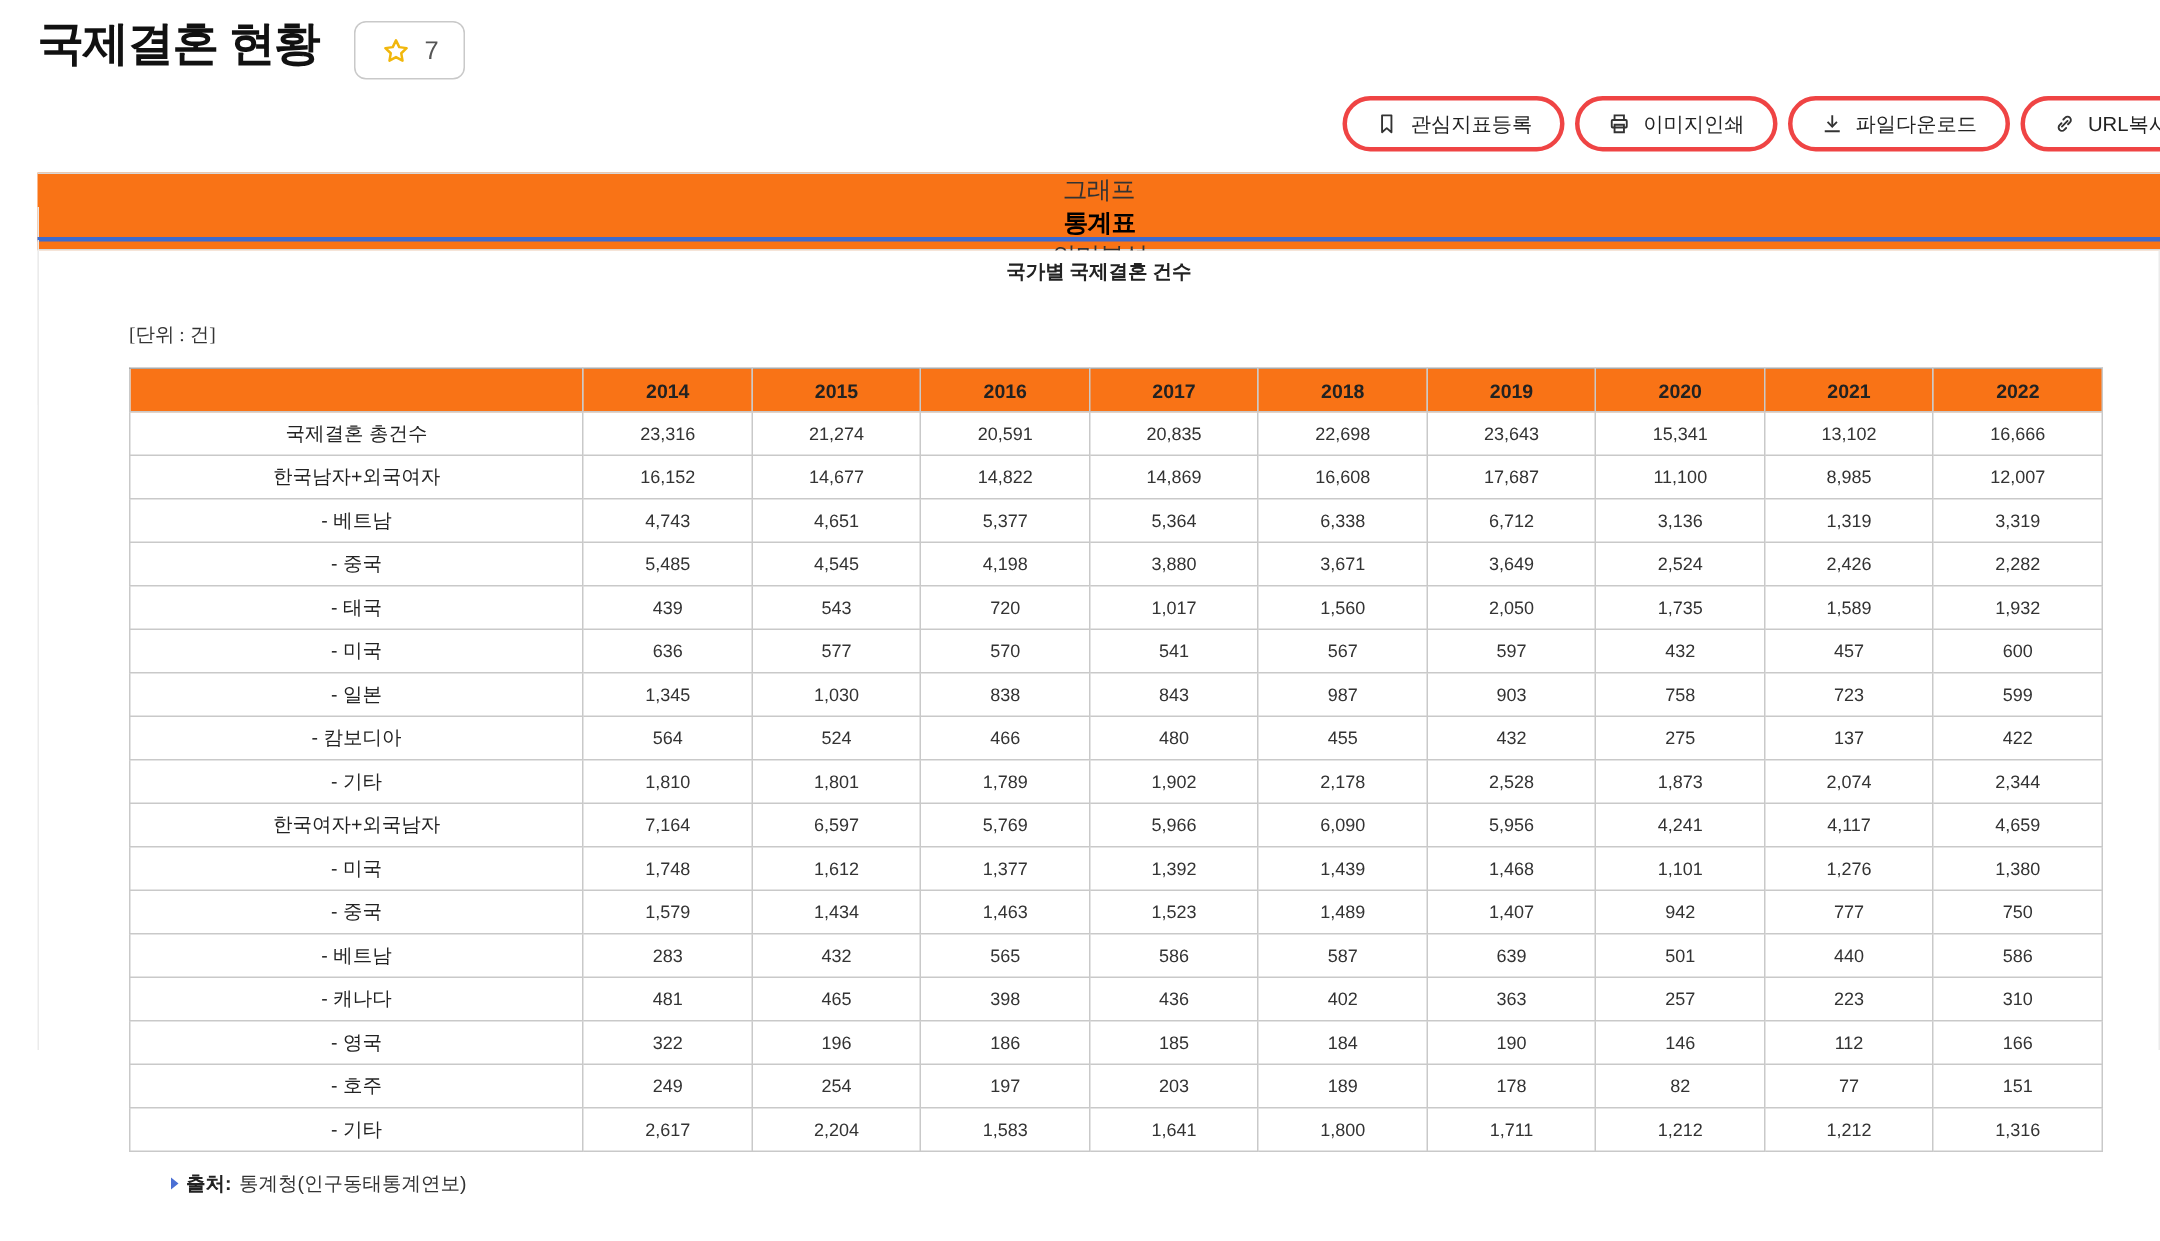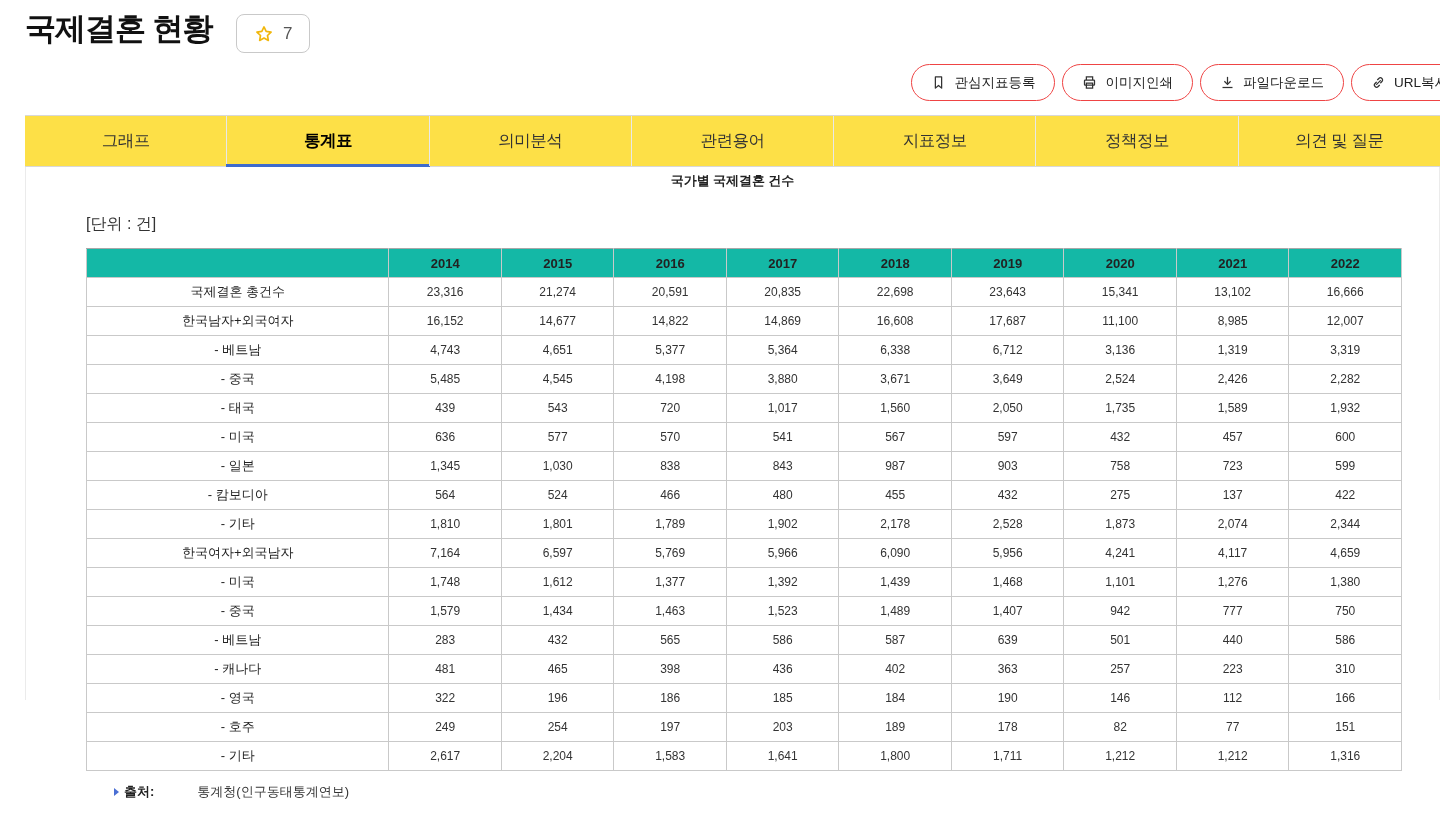--- a/index.html
+++ b/index.html
@@ -12,56 +12,56 @@
     color:#111; letter-spacing:-1px; }
   .fav-badge { position:absolute; top:14px; left:236px; height:39px; display:inline-flex;
     align-items:center; gap:9px; padding:0 17px; border:1px solid #c9c9c9; border-radius:8px;
     background:#fff; cursor:pointer; }
   .fav-badge svg { width:20px; height:20px; display:block; }
   .fav-count { font-size:17px; color:#555; }
 
   
   .toolbar { position:absolute; top:64px; right:-28px; display:flex; gap:7px; }
   .tb-btn { display:inline-flex; align-items:center; gap:8px; height:37px; padding:0 19px;
-    border:1px solid #ef4444; border-radius:19px; background:#fff; font-size:13.5px;
+    border:3px solid #ef4444; border-radius:19px; background:#fff; font-size:13.5px;
     color:#222; font-family:inherit; cursor:pointer; white-space:nowrap; }
   .tb-icon { display:inline-flex; width:15px; height:15px; color:#333; }
   .tb-icon svg { width:15px; height:15px; }
 
   
   .tabbar { position:absolute; top:115px; left:25px; right:0; height:52px; display:flex;
-    border-top:1px solid #d8d8d8; border-bottom:1px solid #d8d8d8; background:#fde047; }
+    border-top:1px solid #d8d8d8; border-bottom:1px solid #d8d8d8; background:#f97316;flex-direction:column; }
   .tab { flex:1; display:flex; align-items:center; justify-content:center; font-size:16.5px;
     color:#333; border-left:1px solid #e8e8e8; cursor:pointer; position:relative;
     letter-spacing:-0.5px; }
   .tab:first-child { border-left:none; }
   .tab.active { font-weight:bold; color:#000; }
   .tab.active::after { content:""; position:absolute; left:-1px; right:-1px; bottom:-1px;
     height:3px; background:#3d6bce; }
 
   
   .content { position:absolute; top:167px; left:25px; right:0; bottom:0;
     border-left:1px solid #ebebeb; border-right:1px solid #ebebeb; background:#fff; }
   .table-title { margin-top:5px; text-align:center; font-size:13px; font-weight:bold; color:#222;font-family:Liberation Serif, serif; }
-  .unit-label { margin:24px 0 0 60px; font-size:16px; color:#333; }
+  .unit-label { margin:24px 0 0 60px; font-size:13px; color:#333;font-family:Liberation Serif, serif; }
 
   table.stat { margin:13px 37px 0 60px; width:calc(100% - 97px); border-collapse:collapse;
     table-layout:fixed; }
   table.stat th, table.stat td { border:1px solid #c9c9c9; height:29px; text-align:center;
     vertical-align:middle; padding:0 4px; }
-  table.stat thead th { background:#14b8a6; font-size:13px; font-weight:bold; color:#222;
+  table.stat thead th { background:#f97316; font-size:13px; font-weight:bold; color:#222;
     border-top:1px solid #a8a8a8; }
   table.stat tbody th { background:#fff; font-size:13px; font-weight:normal; color:#222; }
   table.stat tbody td { font-size:12px; color:#333; background:#fff; }
 
   .source-line { margin:12px 0 0 60px; display:flex; align-items:center; gap:5px; font-size:13px;padding-left:28px; }
   .source-arrow { width:0; height:0; border-top:4px solid transparent; border-bottom:4px solid transparent;
     border-left:5px solid #4a6fd4; display:inline-block; }
   .source-prefix { font-weight:bold; color:#222; }
-  .source-value { color:#333;margin-left:38px; }
+  .source-value { color:#333; }
 </style>
 </head>
 <body>
 
 <div class="page">
 
   <h1 class="page-title">국제결혼 현황</h1>
 
   <div class="fav-badge">
     <span>

